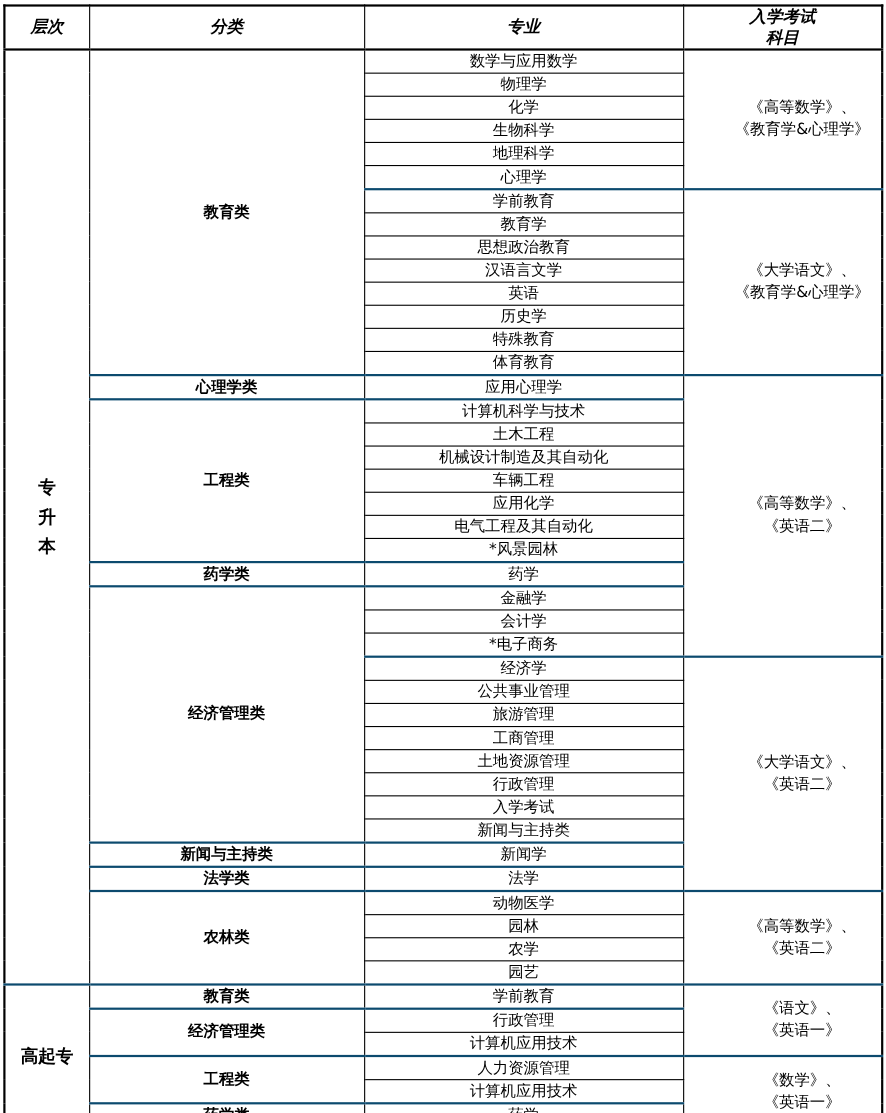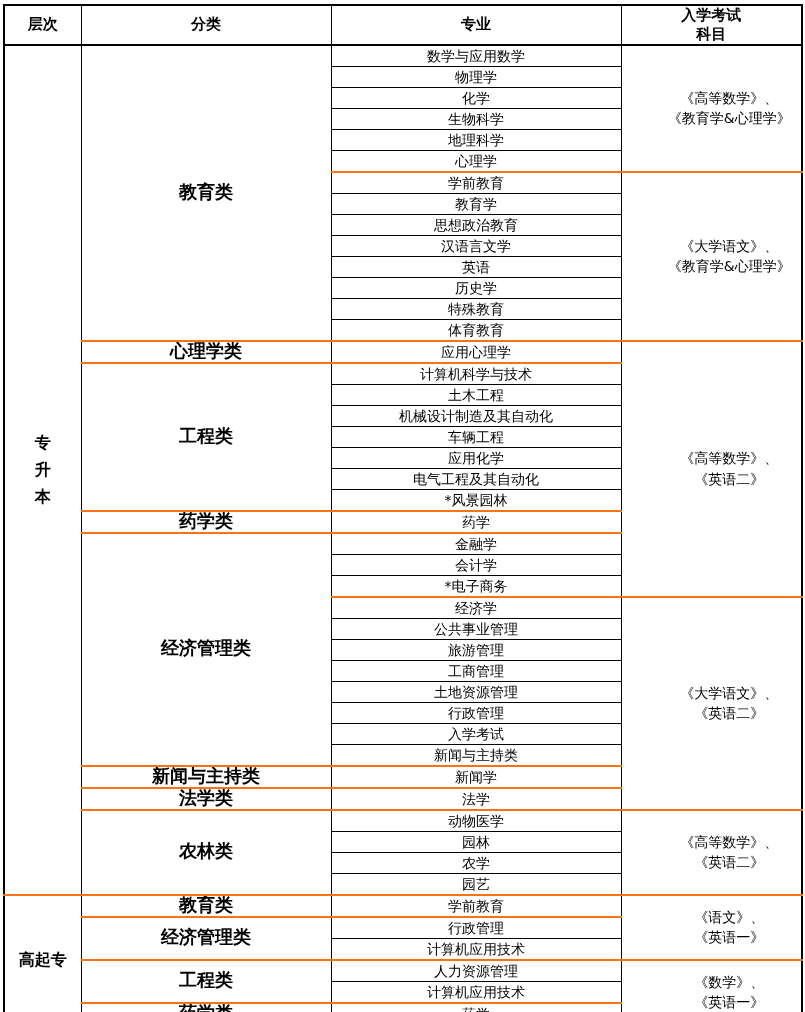--- a/index.html
+++ b/index.html
@@ -23,40 +23,39 @@
     width: 798px;
     border: 2px solid #000000;
   }
   th, td {
     border: 1px solid #000000;
     text-align: center;
     vertical-align: middle;
     padding: 0;
     overflow: hidden;
   }
-  thead tr { height: 38px; }
+  thead tr { height: 38px; font-style: italic; }
   thead th {
     border-bottom: 2px solid #000000;
     font-size: 15px;
     font-weight: bold;
     white-space: pre-line;
     line-height: 1.25;
   }
   tbody tr { height: 21px; }
-  tr.gb > td { border-top: 2px solid #f97316; }
+  tr.gb > td { border-top: 2px solid #0c4a6e; }
   td.major {
     font-size: 14px;
     font-weight: normal;
     line-height: 20px;
   }
   td.cat {
-    font-size: 18px;
+    font-size: 14px;
     font-weight: bold;
     line-height: 20px;
-    font-family: Liberation Mono, monospace;
   }
   td.level {
     font-size: 16px;
     font-weight: bold;
     white-space: pre-line;
     line-height: 1.7;
   }
   td.exam {
     font-size: 14px;
     font-weight: normal;

